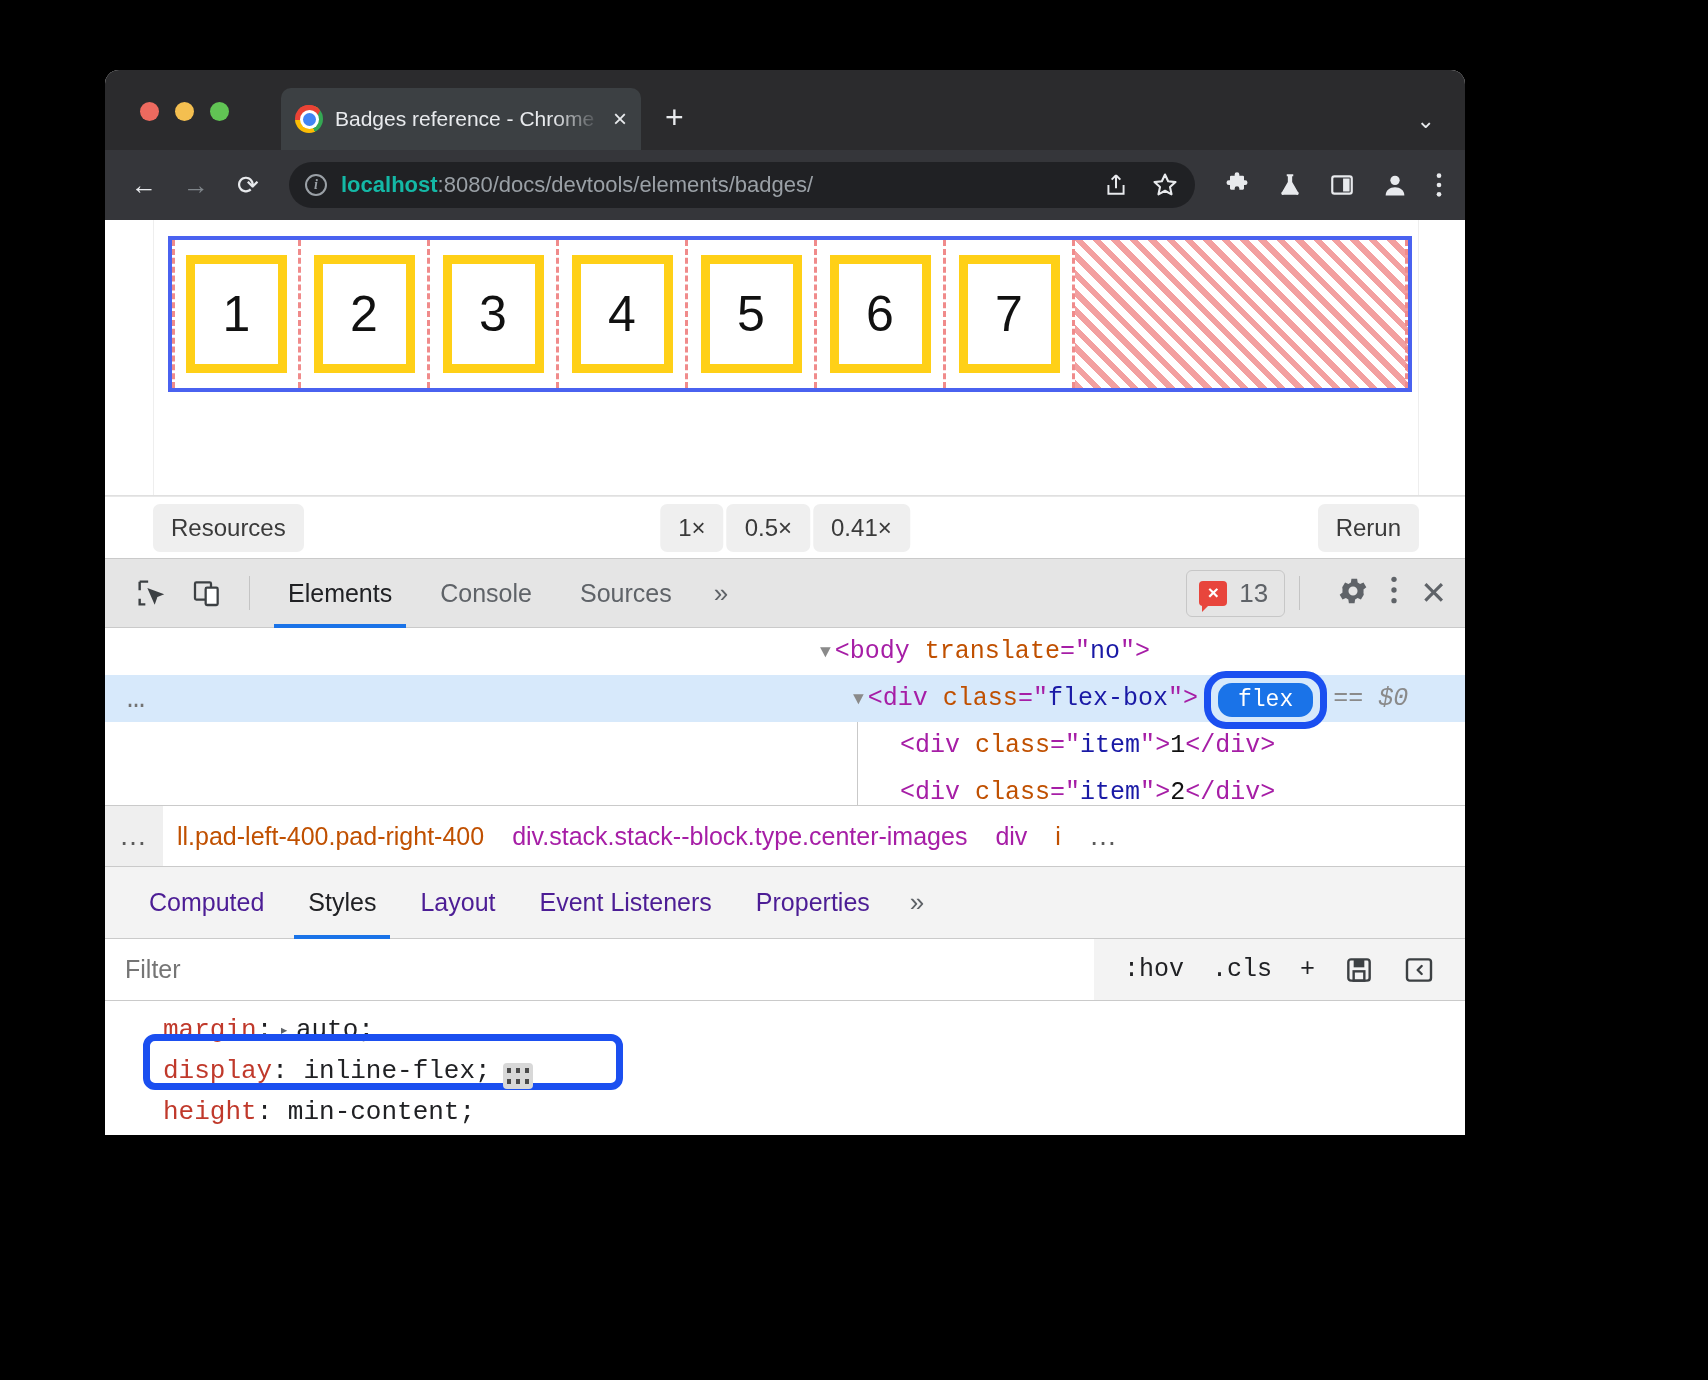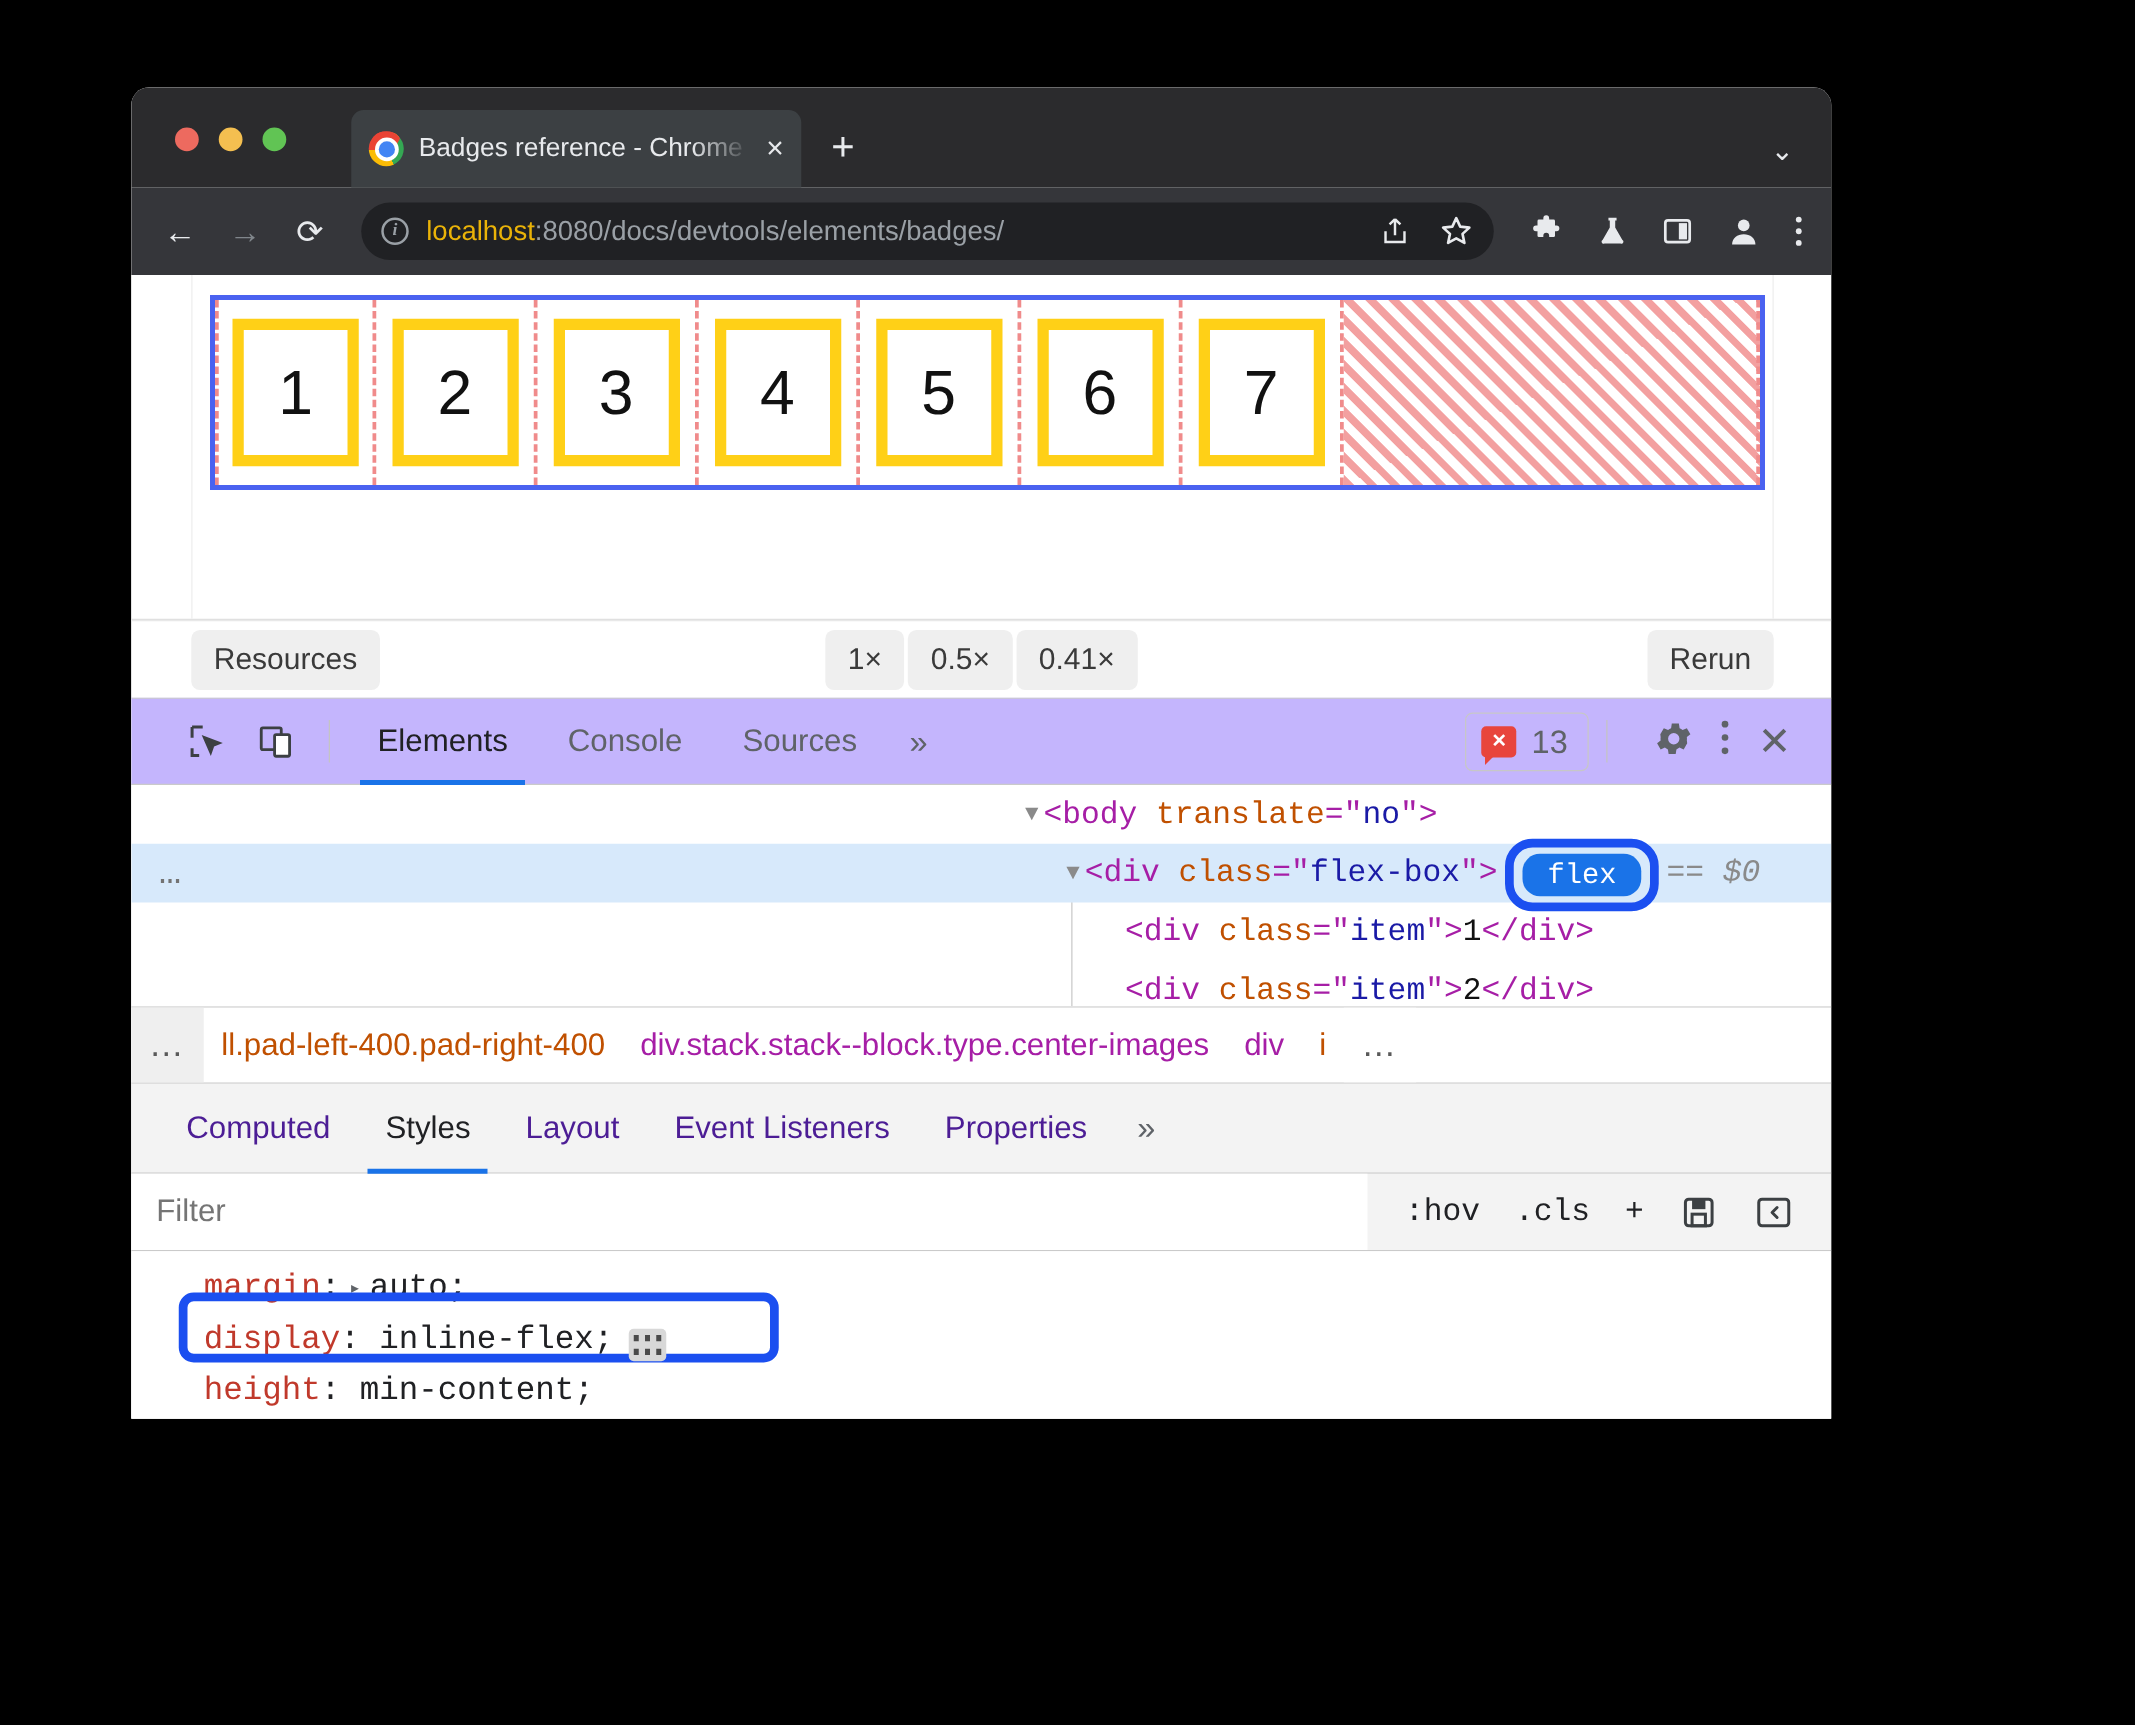--- a/index.html
+++ b/index.html
@@ -104,21 +104,21 @@
     margin-left: 6px;
   }
   .info-icon {
     width: 22px; height: 22px; border-radius: 50%;
     border: 2px solid #9aa0a6; color: #9aa0a6;
     font-size: 14px; line-height: 18px; text-align: center;
     font-family: "Liberation Serif", serif; font-style: italic; font-weight: bold;
     flex: none;
   }
   .url { font-size: 22px; color: #9aa0a6; white-space: nowrap; }
-  .url b { color: #eab308; font-weight: normal; }
+  .url b { color: #14b8a6; font-weight: bold; }
   .omni-actions { margin-left: auto; display: flex; gap: 22px; align-items: center; }
   .tbicon { color: #e8eaed; flex: none; display: flex; align-items: center; }
   .ext-icons { display: flex; gap: 26px; align-items: center; padding-left: 10px; }
 
   
   .viewport {
     background: #fff; flex: none;
     height: 276px;
     position: relative;
     border-bottom: 1px solid #e0e0e0;
@@ -170,23 +170,23 @@
     font-size: 24px; color: #3a3a3a;
     padding: 10px 18px;
   }
   .zoom-group { position: absolute; left: 50%; transform: translateX(-50%); display: flex; gap: 3px; }
   .vp-right { margin-left: auto; }
 
   
   .devtools { flex: 1; display: flex; flex-direction: column; background: #fff; min-height: 0; }
 
   .dt-toolbar {
-    height: 70px; background: #c4b5fd;
+    height: 70px; background: #e5e5e5;
     border-top: 1px solid #cacaca; border-bottom: 1px solid #cacaca;
-    display: flex; align-items: center; gap: 0; padding: 0 32px;
+    display: flex; align-items: center; gap: 0; padding: 0 18px;
     flex: none;
   }
   .dt-iconbtn { width: 56px; display: flex; align-items: center; justify-content: center; color: #5f6368; }
   .vsep { width: 1px; height: 34px; background: #c4c4c4; margin: 0 14px; }
   .dt-tab {
     font-size: 25px; color: #5f6368;
     padding: 0 24px; height: 70px;
     display: flex; align-items: center;
     position: relative;
   }

